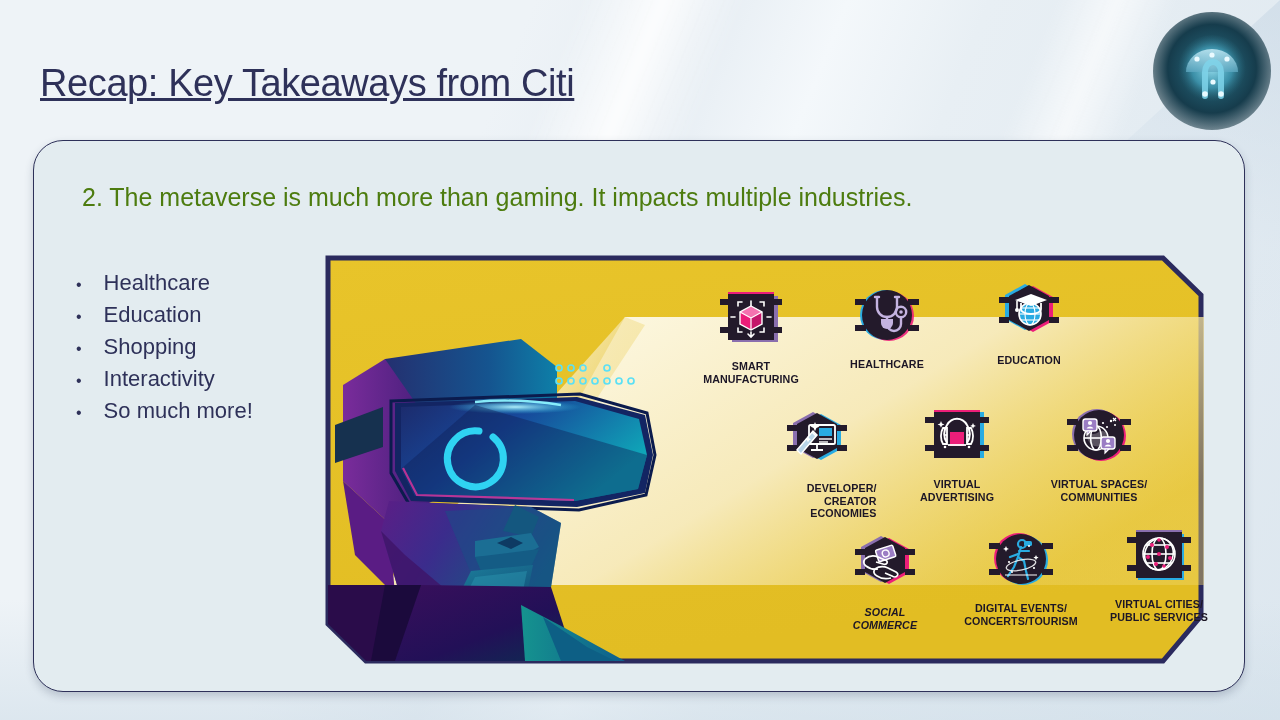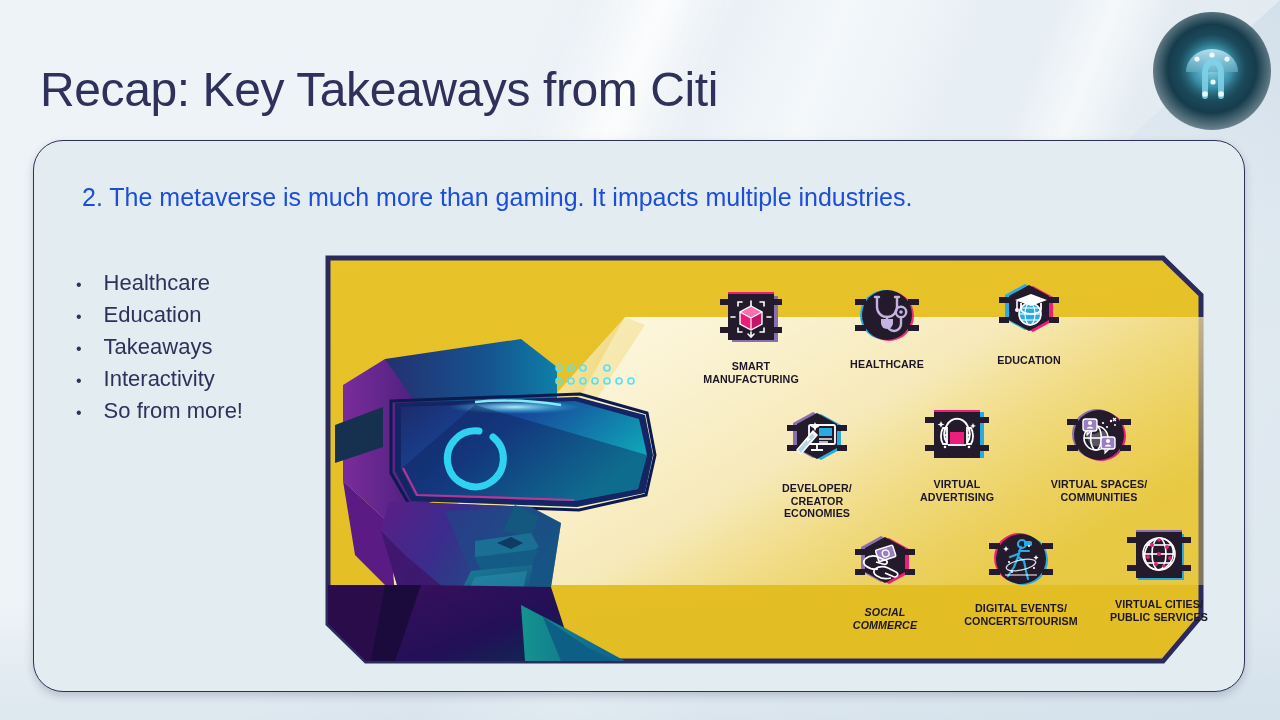--- a/index.html
+++ b/index.html
@@ -38,33 +38,33 @@
   .logo{
     position:absolute; left:1153px; top:12px; width:118px; height:118px;
     border-radius:50%;
     background:radial-gradient(circle at 50% 48%, #2a6f82 0%, #1d4f61 34%, #163c4c 52%, rgba(20,52,65,.55) 72%, rgba(210,225,235,0) 86%);
   }
   .logo svg{ position:absolute; inset:0; }
 
   
   .title{
     position:absolute; left:40px; top:62px;
-    font-size:48px; font-weight:400; color:#2e3159;
-    letter-spacing:-.4px; white-space:nowrap;
+    font-size:38px; font-weight:400; color:#2e3159;
+    letter-spacing:-.4px; white-space:nowrap;text-decoration:underline;
   }
 
   
   .card{
     position:absolute; left:33px; top:140px; width:1212px; height:552px;
     background:#e3ecf0; border:1.6px solid #2e3159; border-radius:30px;
     box-shadow:0 4px 9px rgba(40,55,80,.22);
   }
   .subtitle{
     position:absolute; left:48px; top:42px;
-    font-size:25px; color:#1d4ed8; white-space:nowrap;
+    font-size:25px; color:#4d7c0f; white-space:nowrap;
   }
   .bullets{
     position:absolute; left:42px; top:126px;
     list-style:none;
   }
   .bullets li{
     display:flex; align-items:baseline; gap:22px;
     font-size:22px; color:#2e3159; line-height:32px; margin-bottom:0;
     height:32px;
   }
@@ -137,29 +137,29 @@
     <li>
       <span class="dot">•</span>
       <span>Healthcare</span>
     </li>
     <li>
       <span class="dot">•</span>
       <span>Education</span>
     </li>
     <li>
       <span class="dot">•</span>
-      <span>Takeaways</span>
+      <span>Shopping</span>
     </li>
     <li>
       <span class="dot">•</span>
       <span>Interactivity</span>
     </li>
     <li>
       <span class="dot">•</span>
-      <span>So from more!</span>
+      <span>So much more!</span>
     </li>
   </ul>
 
   <div class="graphic">
     <svg width="879" height="409" viewBox="0 0 879 409">
       <defs>
         <linearGradient id="gYell" x1="0" y1="0" x2="0.3" y2="1">
           <stop offset="0%" stop-color="#E8C42A"></stop>
           <stop offset="100%" stop-color="#E2BD23"></stop>
         </linearGradient>
@@ -346,21 +346,21 @@
             </g>
             <path d="M22 23 L38 17 L54 23 L38 29 Z" fill="#fff"></path>
             <path d="M28 26 l0 6 a10 5 0 0 0 20 0 l0-6" fill="none" stroke="#fff" stroke-width="1.8"></path>
             <path d="M24 24 l0 8" stroke="#fff" stroke-width="1.6"></path>
             <circle cx="24" cy="33" r="2" fill="#fff"></circle>
           </svg>
         </div>
         <div class="ilabel">EDUCATION</div>
       </div>
 
-      <div class="icon-cell" style="left:428px; top:150px;">
+      <div class="icon-cell" style="left:428px; top:150px;text-align:right;">
         <div class="badge">
           <svg width="72" height="72" viewBox="0 0 72 72">
             <path d="M32 7 L52 18 L52 42 L32 53 L12 42 L12 18 Z" fill="#8A6FAE"></path>
             <path d="M40 9 L60 20 L60 44 L40 55 L20 44 L20 20 Z" fill="#29ABE2"></path>
             <path d="M36 8 L56 19 L56 43 L36 54 L16 43 L16 19 Z" fill="#231A2B"></path>
             <rect x="6" y="20" width="10" height="6" fill="#231A2B"></rect>
             <rect x="56" y="20" width="10" height="6" fill="#231A2B"></rect>
             <rect x="6" y="40" width="10" height="6" fill="#231A2B"></rect>
             <rect x="56" y="40" width="10" height="6" fill="#231A2B"></rect>
             <rect x="28" y="20" width="26" height="19" rx="1.6" fill="none" stroke="#fff" stroke-width="1.8"></rect>

